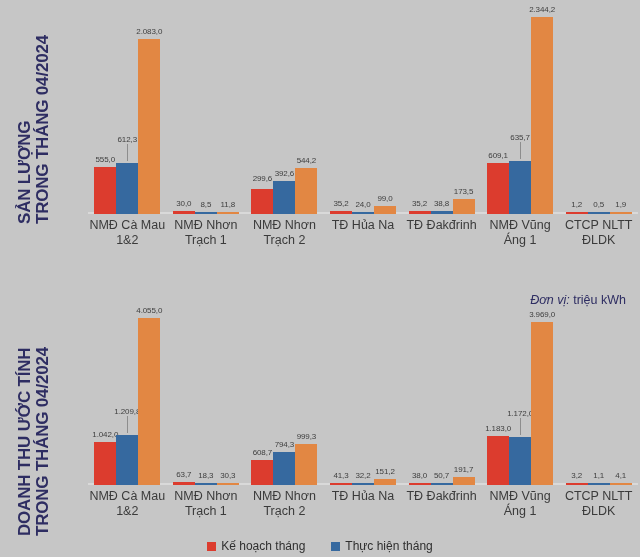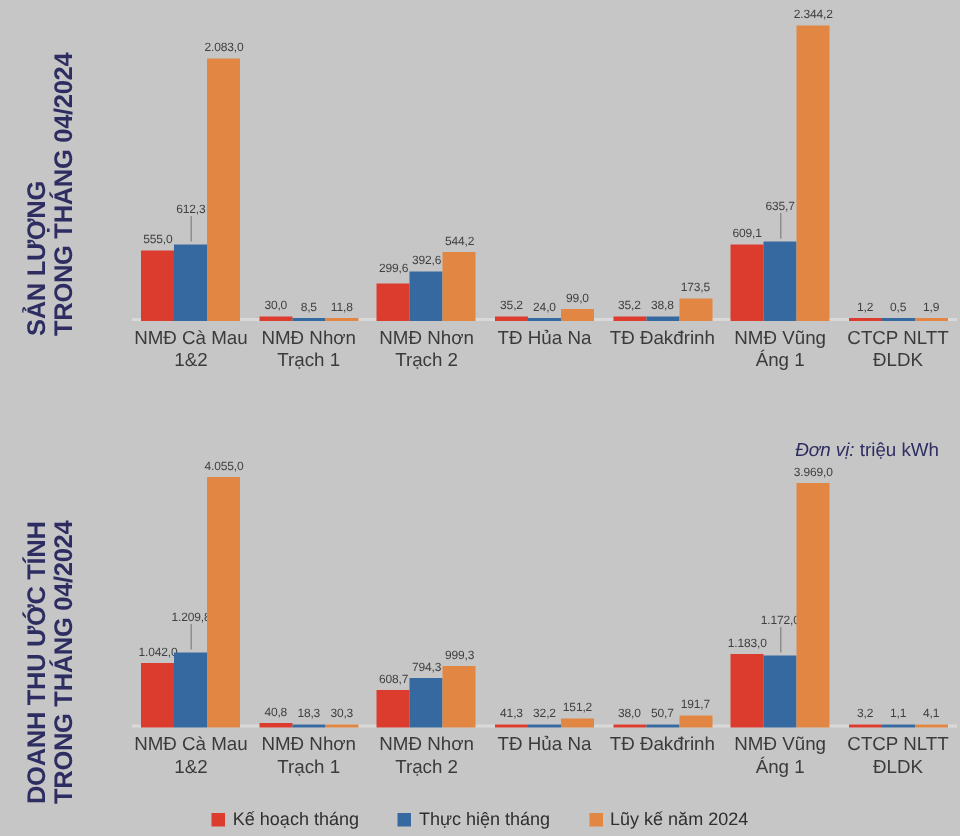--- a/index.html
+++ b/index.html
@@ -292,21 +292,21 @@
               <span class="leader" style="bottom: 51.8153px; height: 17px;"></span>
             </div>
             <div class="bar orange" style="height: 166.971px;">
               <span class="vlabel" style="bottom: 169.971px;">4.055,0</span>
             </div>
           </div>
         </div>
         <div class="group" style="left: 78.5714px; width: 78.5714px;">
           <div class="bars">
             <div class="bar red" style="height: 2.62294px;">
-              <span class="vlabel" style="bottom: 5.62294px;">40,8</span>
+              <span class="vlabel" style="bottom: 5.62294px;">63,7</span>
             </div>
             <div class="bar blue" style="height: 2.5px;">
               <span class="vlabel" style="bottom: 5.5px;">18,3</span>
             </div>
             <div class="bar orange" style="height: 2.5px;">
               <span class="vlabel" style="bottom: 5.5px;">30,3</span>
             </div>
           </div>
         </div>
         <div class="group" style="left: 157.143px; width: 78.5714px;">
@@ -408,19 +408,15 @@
 
   <div class="legend" id="legend">
       <div class="legend-item">
         <span class="swatch" style="background: rgb(220, 60, 46);"></span>
         <span>Kế hoạch tháng</span>
       </div>
       <div class="legend-item">
         <span class="swatch" style="background: rgb(54, 105, 159);"></span>
         <span>Thực hiện tháng</span>
       </div>
-      <div class="legend-item">
-        <span class="swatch" style="background: rgb(226, 135, 67);"></span>
-        <span>Lũy kế năm 2024</span>
-      </div>
     </div>
 
 </div>
 
 </body></html>

